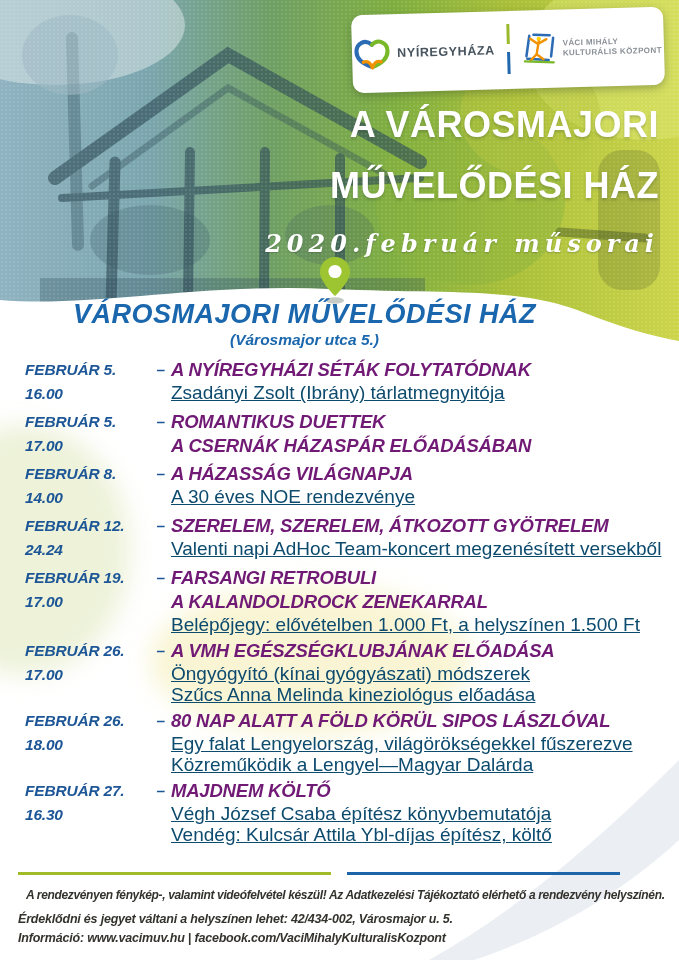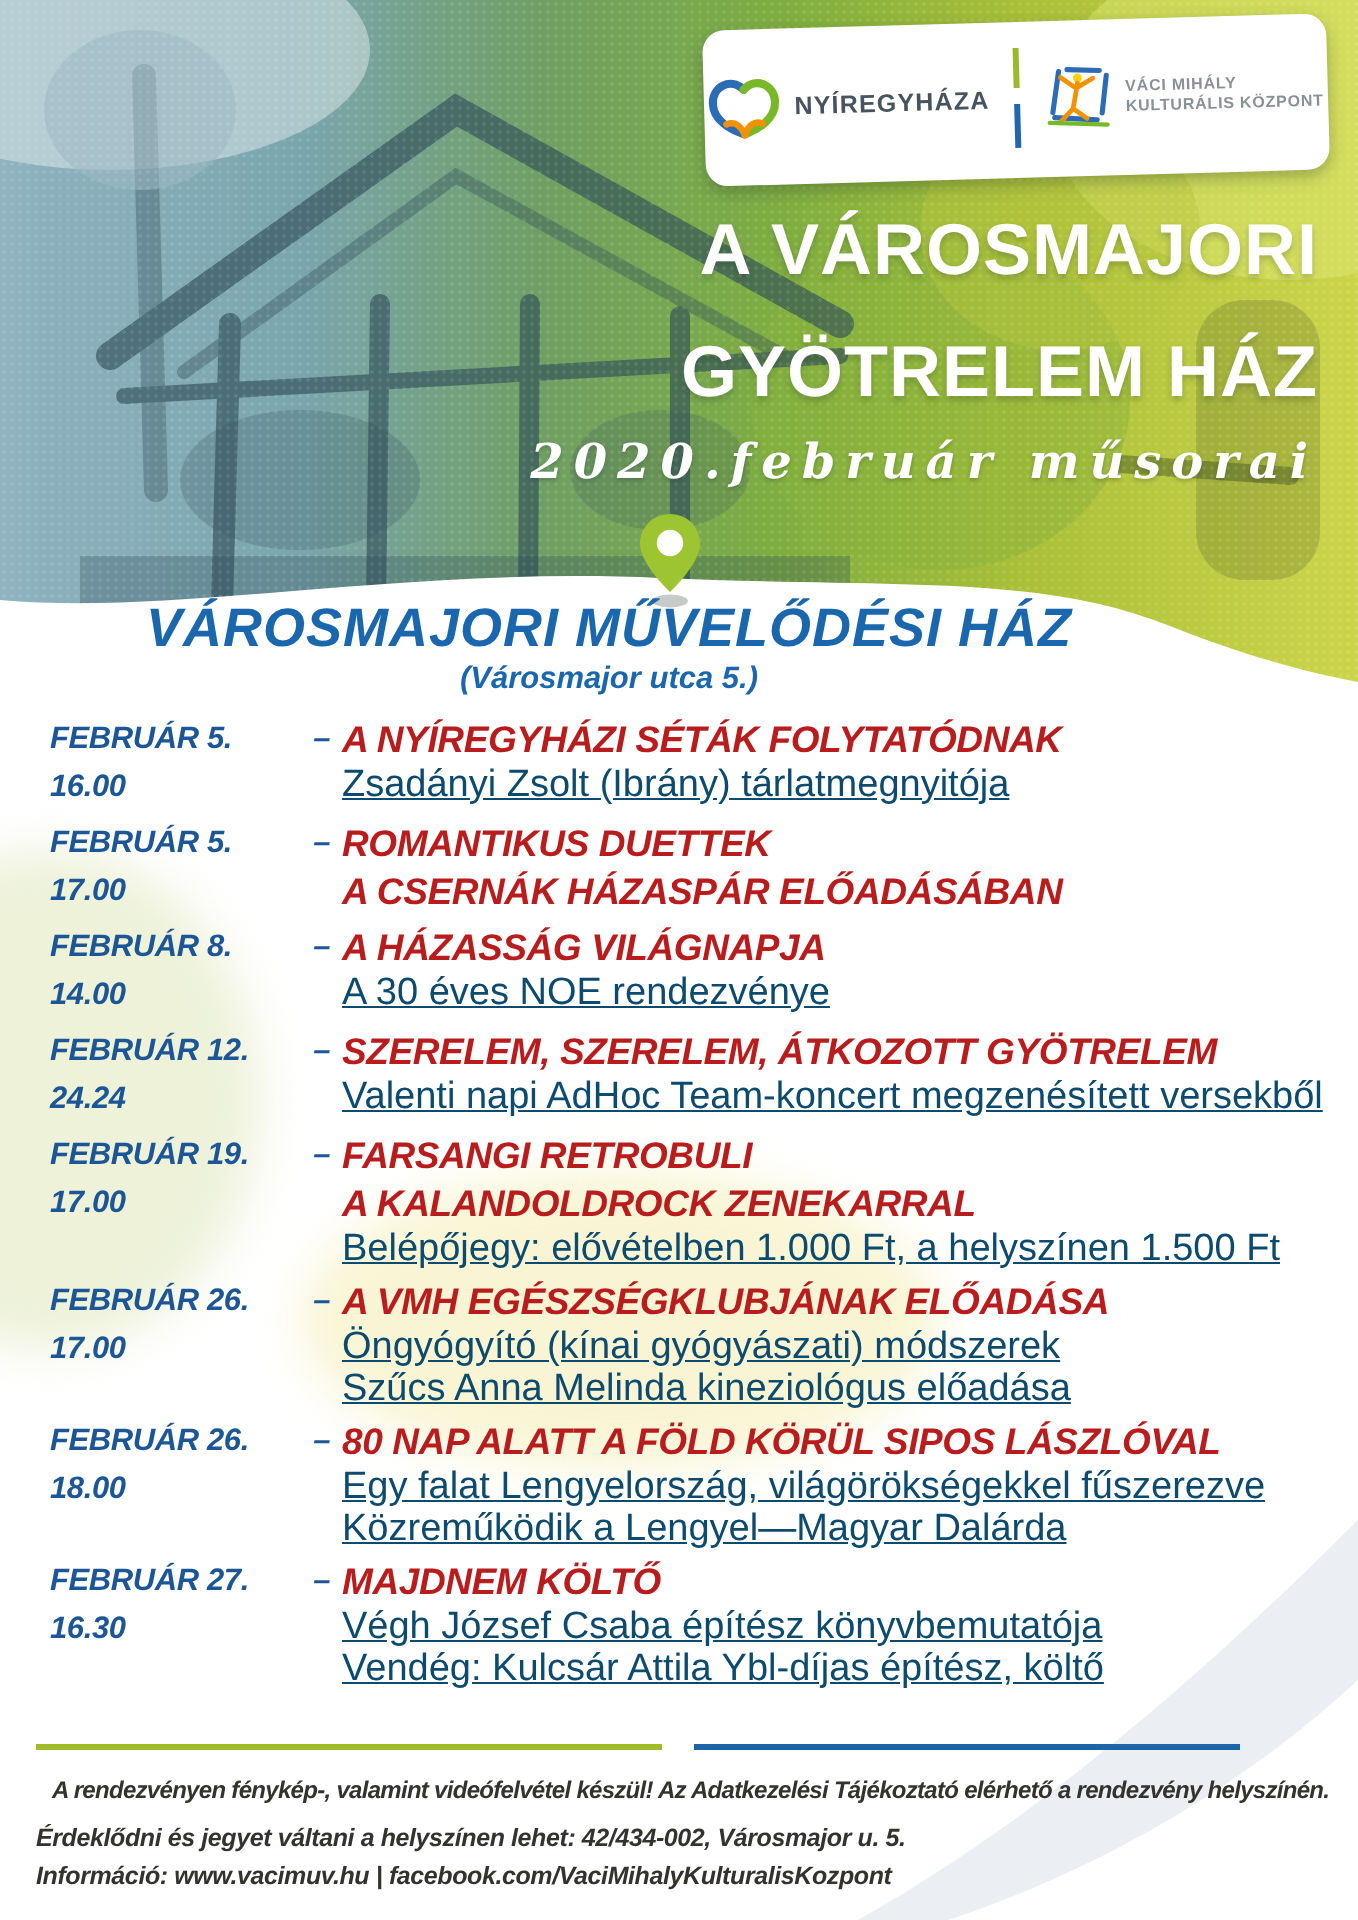--- a/index.html
+++ b/index.html
@@ -18,36 +18,36 @@
   .nyir-label{font-size:12.5px;font-weight:bold;color:#47545e;letter-spacing:.6px;}
   .vmkk-label{font-size:8px;font-weight:bold;color:#8a9097;letter-spacing:.4px;line-height:10.5px;}
   .logo-divider{width:3px;height:52px;display:flex;flex-direction:column;align-items:center;}
   .logo-divider .seg-green{width:3px;height:20px;background:#9ab92c;}
   .logo-divider .seg-gap{height:8px;}
   .logo-divider .seg-blue{width:3px;height:22px;background:#2167ae;}
 
   
   .title-block{position:absolute;top:94px;right:20px;text-align:right;color:#ffffff;}
   .title-line{font-size:36px;line-height:61px;font-weight:bold;letter-spacing:.5px;text-shadow:0 2px 3px rgba(30,50,40,.25);}
-  .title-sub{margin-top:0;font-family:"DejaVu Serif",serif;font-style:italic;font-size:24px;letter-spacing:5px;font-weight:600;text-shadow:0 1px 2px rgba(30,50,40,.3);}
+  .title-sub{margin-top:13px;font-family:"DejaVu Serif",serif;font-style:italic;font-size:24px;letter-spacing:5px;font-weight:600;text-shadow:0 1px 2px rgba(30,50,40,.3);}
 
   
   .pin{position:absolute;left:318px;top:255px;}
   .venue{position:absolute;top:300px;left:0;width:609px;text-align:center;color:#1a67ae;}
   .venue-name{font-size:27px;font-weight:bold;font-style:italic;letter-spacing:.5px;line-height:29px;}
   .venue-address{font-size:15.5px;font-style:italic;font-weight:600;line-height:21px;}
 
   
   .events{position:absolute;top:358px;left:0;width:679px;padding:0 10px 0 25px;box-sizing:border-box;}
   .event{display:flex;margin-bottom:4px;}
   .evt-date{flex:0 0 140px;display:flex;justify-content:space-between;color:#1d5696;font-weight:bold;font-style:italic;
     font-size:15.5px;letter-spacing:-0.2px;line-height:24px;}
   .evt-dash{padding-left:2px;}
   .evt-body{flex:1;padding-left:6px;}
-  .evt-title{color:#b91c1c;font-weight:bold;font-style:italic;font-size:18.5px;letter-spacing:-0.2px;line-height:24px;}
+  .evt-title{color:#701a75;font-weight:bold;font-style:italic;font-size:18.5px;letter-spacing:-0.2px;line-height:24px;}
   .evt-detail{color:#0c4a6e;font-size:19px;line-height:21px;text-decoration:underline;}
 
   
   .blob{position:absolute;border-radius:50%;filter:blur(12px);pointer-events:none;}
   .blob-green{left:-80px;top:425px;width:210px;height:250px;background:rgba(222,232,186,.55);}
   .blob-yellow{left:150px;top:585px;width:320px;height:150px;background:rgba(243,235,170,.5);}
   .swoosh{position:absolute;right:0;bottom:0;pointer-events:none;}
 
   
   .footer{position:absolute;left:0;top:872px;width:638px;padding:0 18px;box-sizing:border-box;}
@@ -134,21 +134,21 @@
       </svg>
       <span class="vmkk-label">
         <div>VÁCI MIHÁLY</div>
         <div>KULTURÁLIS KÖZPONT</div>
       </span>
     </div>
   </div>
 
   <div class="title-block">
     <div class="title-line">A VÁROSMAJORI</div>
-    <div class="title-line">GYÖTRELEM HÁZ</div>
+    <div class="title-line">MŰVELŐDÉSI HÁZ</div>
     <div class="title-sub">2020.február műsorai</div>
   </div>
 
   <div class="pin">
     <svg width="34" height="50" viewBox="0 0 34 50">
       <ellipse cx="17" cy="45.5" rx="9" ry="3.2" fill="#c7cbc7"></ellipse>
       <path d="M17,2 C8,2 2,9 2,17 C2,27 17,41 17,41 C17,41 32,27 32,17 C32,9 26,2 17,2 Z" fill="#9dc531"></path>
       <circle cx="17" cy="16.5" r="6.6" fill="#ffffff"></circle>
     </svg>
   </div>

